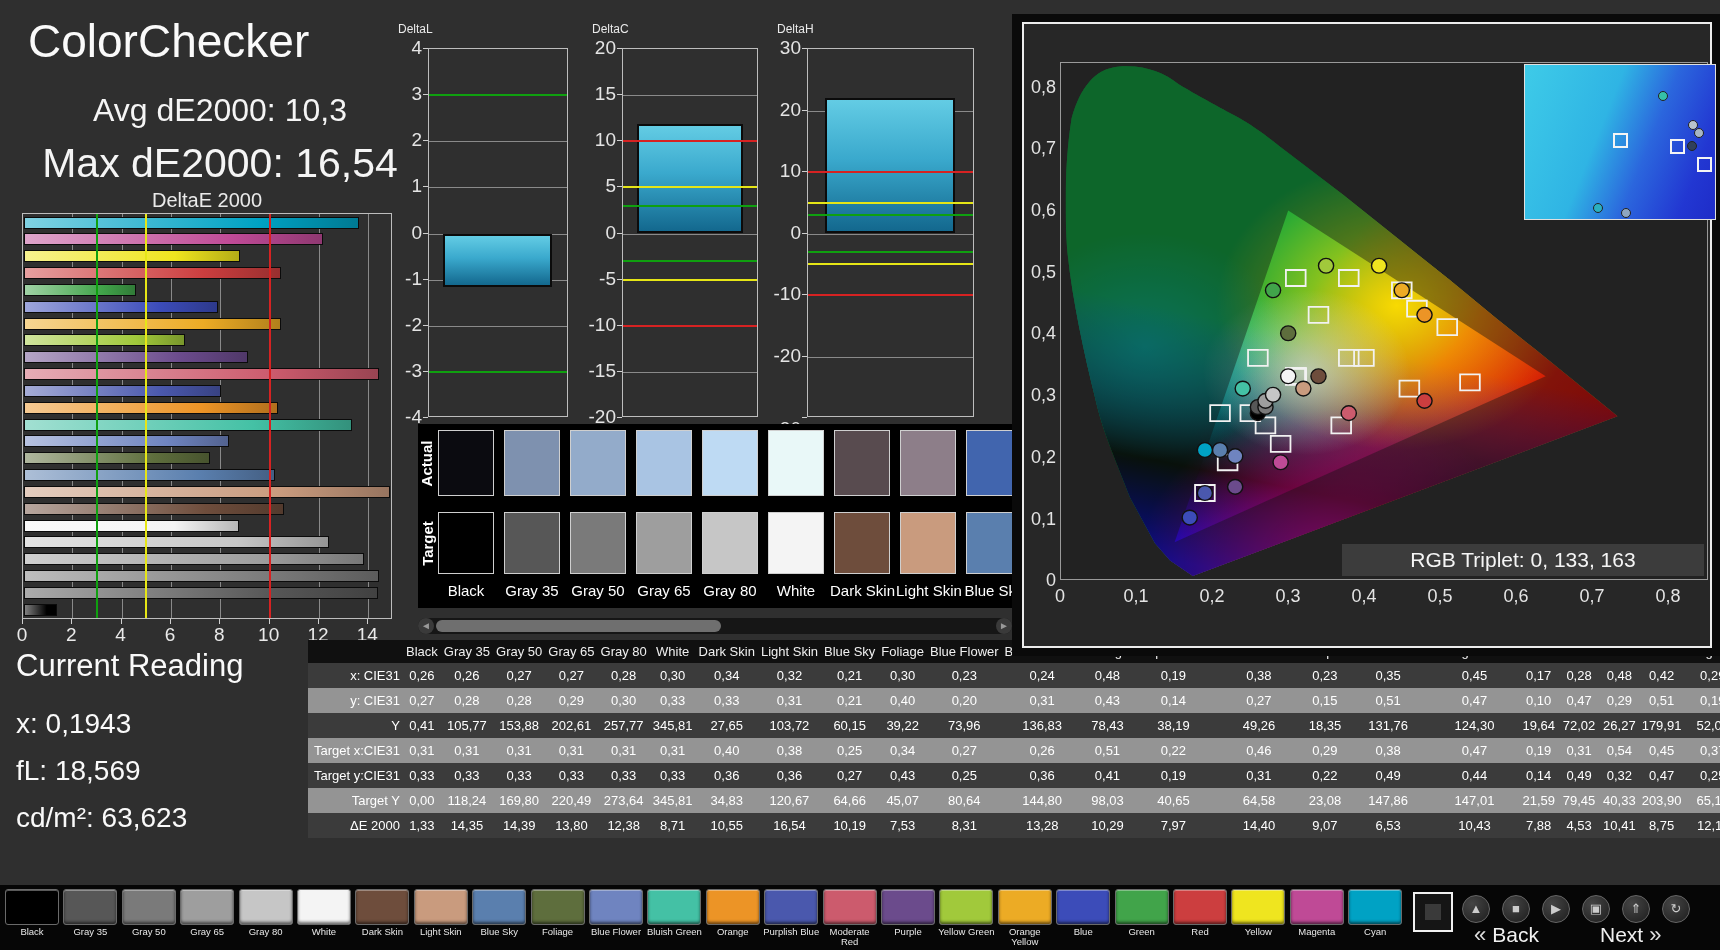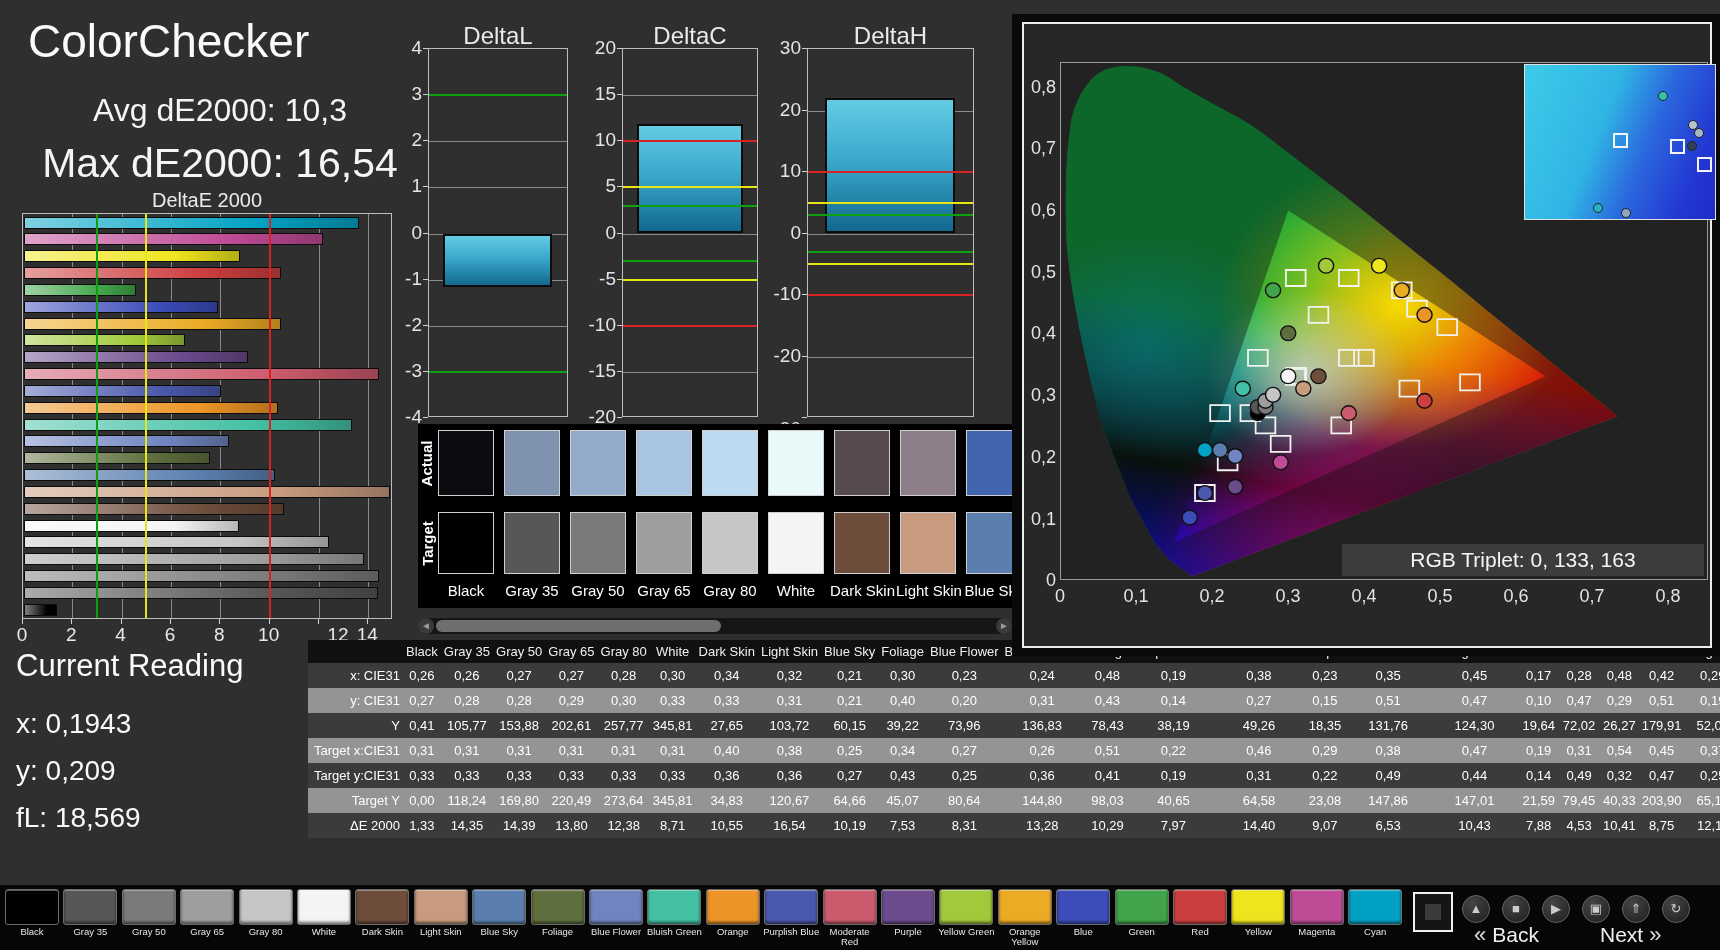--- a/index.html
+++ b/index.html
@@ -13,21 +13,21 @@
   
   #deTitle{left:22px;top:189px;width:370px;text-align:center;font-size:20px;color:#eaeaea;}
   #dePlot{left:22px;top:213px;width:370px;height:406px;border:1px solid #bdbdbd;overflow:hidden;}
   .vgrid{position:absolute;top:0;bottom:0;width:1px;background:#8a8a8a;}
   .vref{position:absolute;top:0;bottom:0;width:2px;z-index:3;}
   .debar{position:absolute;left:1px;height:12px;border:1px solid #0b0b0b;z-index:2;}
   .detick{position:absolute;font-size:19px;color:#eaeaea;transform:translateX(-50%);}
   .detickmark{position:absolute;width:1px;height:6px;background:#cfcfcf;}
   
   .dplot{position:absolute;border:1px solid #bdbdbd;}
-  .dtitle{position:absolute;text-align:center;font-size:24px;color:#eaeaea;}
+  .dtitle{position:absolute;font-size:12px;color:#eaeaea;}
   .hgrid{position:absolute;left:0;right:0;height:1px;background:#8a8a8a;}
   .href{position:absolute;left:0;right:0;height:2px;z-index:3;}
   .dlab{position:absolute;text-align:right;font-size:19px;color:#e4e4e4;}
   .ddash{position:absolute;height:1px;background:#cfcfcf;}
   .dbar{position:absolute;border:2px solid #0b0b0b;z-index:2;background:linear-gradient(180deg,#63cce4 0%,#3aa9cd 45%,#13688e 100%);}
   
   #swatchGrid{left:418px;top:424px;width:594px;height:184px;background:#000;overflow:hidden;}
   .rotlab{position:absolute;left:0;width:18px;display:flex;align-items:center;justify-content:center;}
   .rotlab span{transform:rotate(-90deg);white-space:nowrap;font-size:15px;color:#fff;font-weight:bold;}
   .sw{position:absolute;border:1px solid #cfcfcf;}
@@ -118,21 +118,21 @@
     <span class="detick" style="position: absolute; left: 71.3333px; top: 624px;">2</span>
     <div class="detickmark" style="position: absolute; left: 71.3333px; top: 619px; width: 1px; height: 5px;"></div>
     <span class="detick" style="position: absolute; left: 120.667px; top: 624px;">4</span>
     <div class="detickmark" style="position: absolute; left: 120.667px; top: 619px; width: 1px; height: 5px;"></div>
     <span class="detick" style="position: absolute; left: 170px; top: 624px;">6</span>
     <div class="detickmark" style="position: absolute; left: 170px; top: 619px; width: 1px; height: 5px;"></div>
     <span class="detick" style="position: absolute; left: 219.333px; top: 624px;">8</span>
     <div class="detickmark" style="position: absolute; left: 219.333px; top: 619px; width: 1px; height: 5px;"></div>
     <span class="detick" style="position: absolute; left: 268.667px; top: 624px;">10</span>
     <div class="detickmark" style="position: absolute; left: 268.667px; top: 619px; width: 1px; height: 5px;"></div>
-    <span class="detick" style="position: absolute; left: 318px; top: 624px; margin-left: 20px;">12</span>
+    <span class="detick" style="position: absolute; left: 318px; top: 624px;">12</span>
     <div class="detickmark" style="position: absolute; left: 318px; top: 619px; width: 1px; height: 5px;"></div>
     <span class="detick" style="position: absolute; left: 367.333px; top: 624px;">14</span>
     <div class="detickmark" style="position: absolute; left: 367.333px; top: 619px; width: 1px; height: 5px;"></div>
   </div>
 
 <div id="deltaChartsHost">
     <div class="dtitle" style="position: absolute; left: 398px; top: 22px; width: 200px;">DeltaL</div>
     <div class="dplot" style="position: absolute; left: 428px; top: 48px; width: 140px; height: 369px;">
       <div class="hgrid" style="top: 46.125px;"></div>
       <div class="hgrid" style="top: 92.25px;"></div>
@@ -267,22 +267,22 @@
 
 <div class="abs" id="hscroll">
   <div class="sbtn" style="left:0;">◄</div>
   <div id="sthumb"></div>
   <div class="sbtn" style="right:0;">►</div>
 </div>
 
 <div class="abs" id="crTitle">Current Reading</div>
 <div class="abs" id="crItems">
     <div>x: 0,1943</div>
-    <div>y: 0,209</div>
     <div>fL: 18,569</div>
+    <div>cd/m²: 63,623</div>
   </div>
 
 <div class="abs" id="tableHost">
     <table>
       <thead>
         <tr>
           <th class="rowlab"></th>
           <th>Black</th>
           <th>Gray 35</th>
           <th>Gray 50</th>

